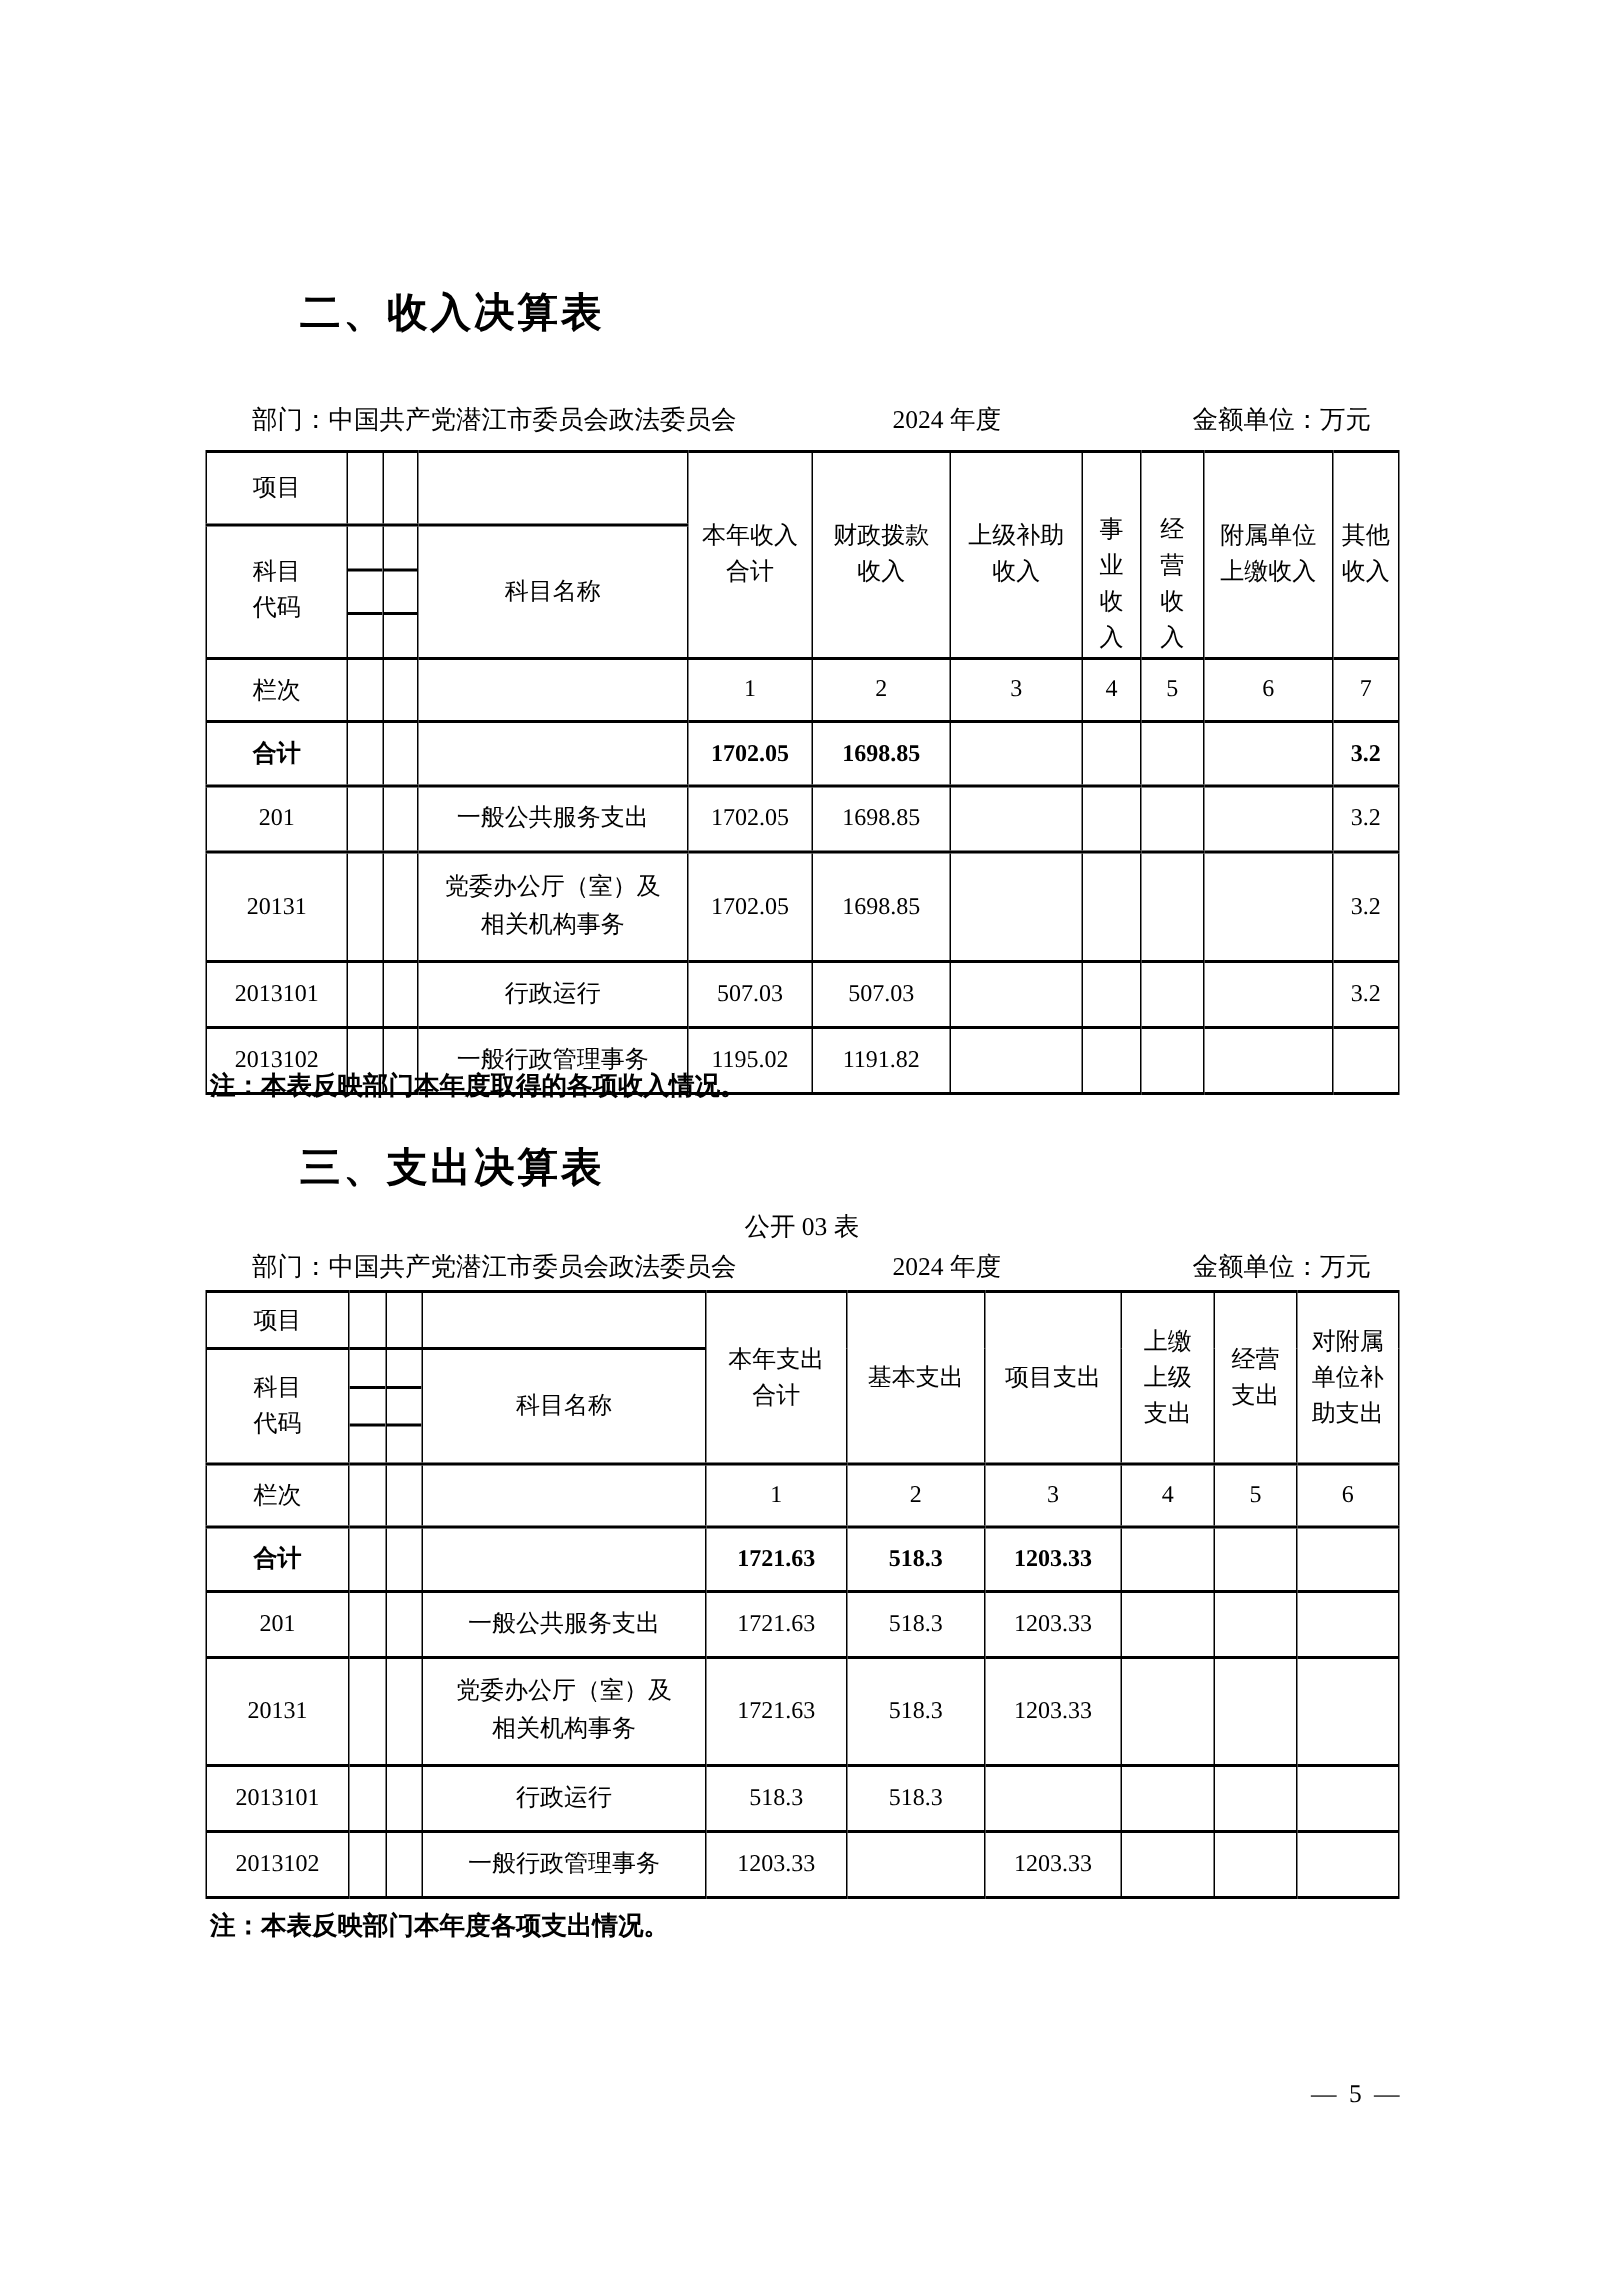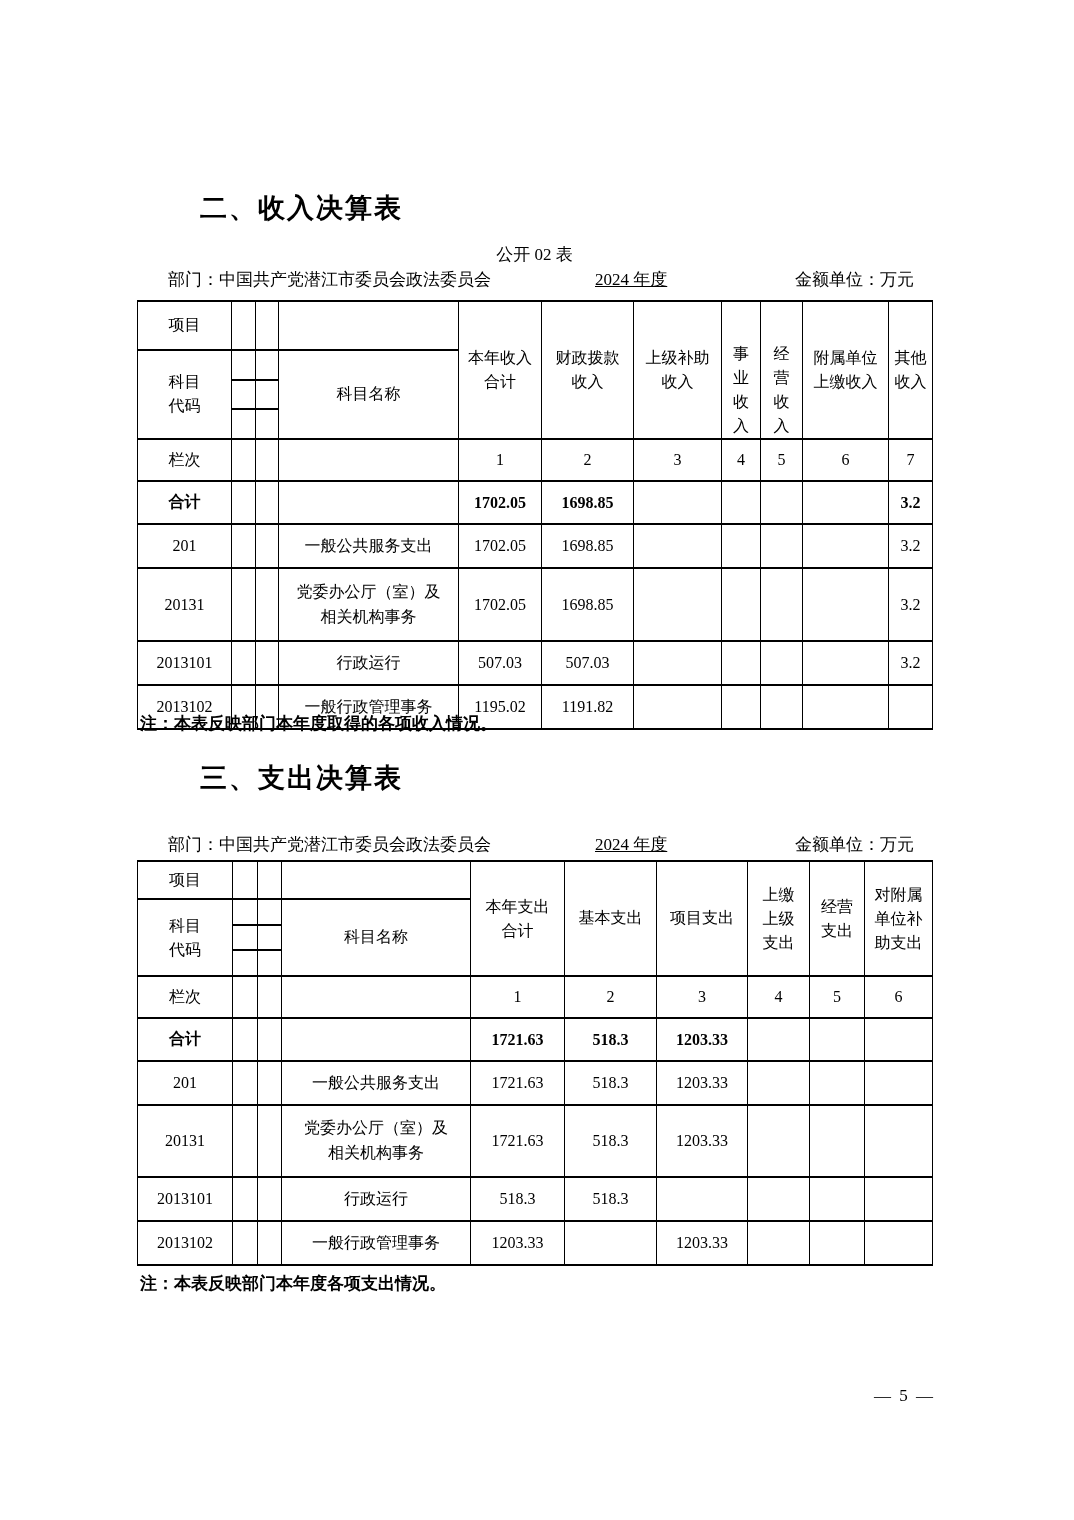--- a/index.html
+++ b/index.html
@@ -20,21 +20,21 @@
   }
   .tbl-label {
     position:absolute; left:137px; width:795px;
     text-align:center; font-size:17px;
   }
   .meta-row {
     position:absolute; left:137px; width:795px; height:24px;
     font-size:17px;
   }
   .meta-dept { position:absolute; left:31px;text-align:center; }
-  .meta-year { position:absolute; left:458px;text-decoration:underline; }
+  .meta-year { position:absolute; left:458px; }
   .meta-unit { position:absolute; right:18px; }
 
   table.fin-table {
     position:absolute; left:137px;
     border-collapse:collapse; table-layout:fixed;
     font-size:16px;
   }
   table.fin-table td {
     border:1.5px solid #000;
     border-top-width:2px; border-bottom-width:2px;
@@ -53,21 +53,20 @@
 
   .note { position:absolute; left:140px; font-size:17px;font-weight:bold; }
   .page-number { position:absolute; right:139px; font-size:17px; letter-spacing:2px; }
 </style>
 </head>
 <body>
 
 <div class="page">
 
   <h2 class="sec-heading" style="top:190px;">二、收入决算表</h2>
-  <div class="tbl-label" style="top:243px;">公开 02 表</div>
 
   <div class="meta-row" style="top:268px;">
     <span class="meta-dept">部门：中国共产党潜江市委员会政法委员会</span>
     <span class="meta-year">2024 年度</span>
     <span class="meta-unit">金额单位：万元</span>
   </div>
 
   <table class="fin-table" style="top:300px;">
     <colgroup>
       <col style="width:94px">
@@ -208,20 +207,21 @@
       <td></td>
       <td></td>
       <td></td>
     </tr>
   </tbody>
     </table>
 
   <div class="note" style="top:712px;">注：本表反映部门本年度取得的各项收入情况。</div>
 
   <h2 class="sec-heading" style="top:760px;">三、支出决算表</h2>
+  <div class="tbl-label" style="top:806px;">公开 03 表</div>
 
   <div class="meta-row" style="top:833px;">
     <span class="meta-dept">部门：中国共产党潜江市委员会政法委员会</span>
     <span class="meta-year">2024 年度</span>
     <span class="meta-unit">金额单位：万元</span>
   </div>
 
   <table class="fin-table" style="top:860px;">
     <colgroup>
       <col style="width:95px">

